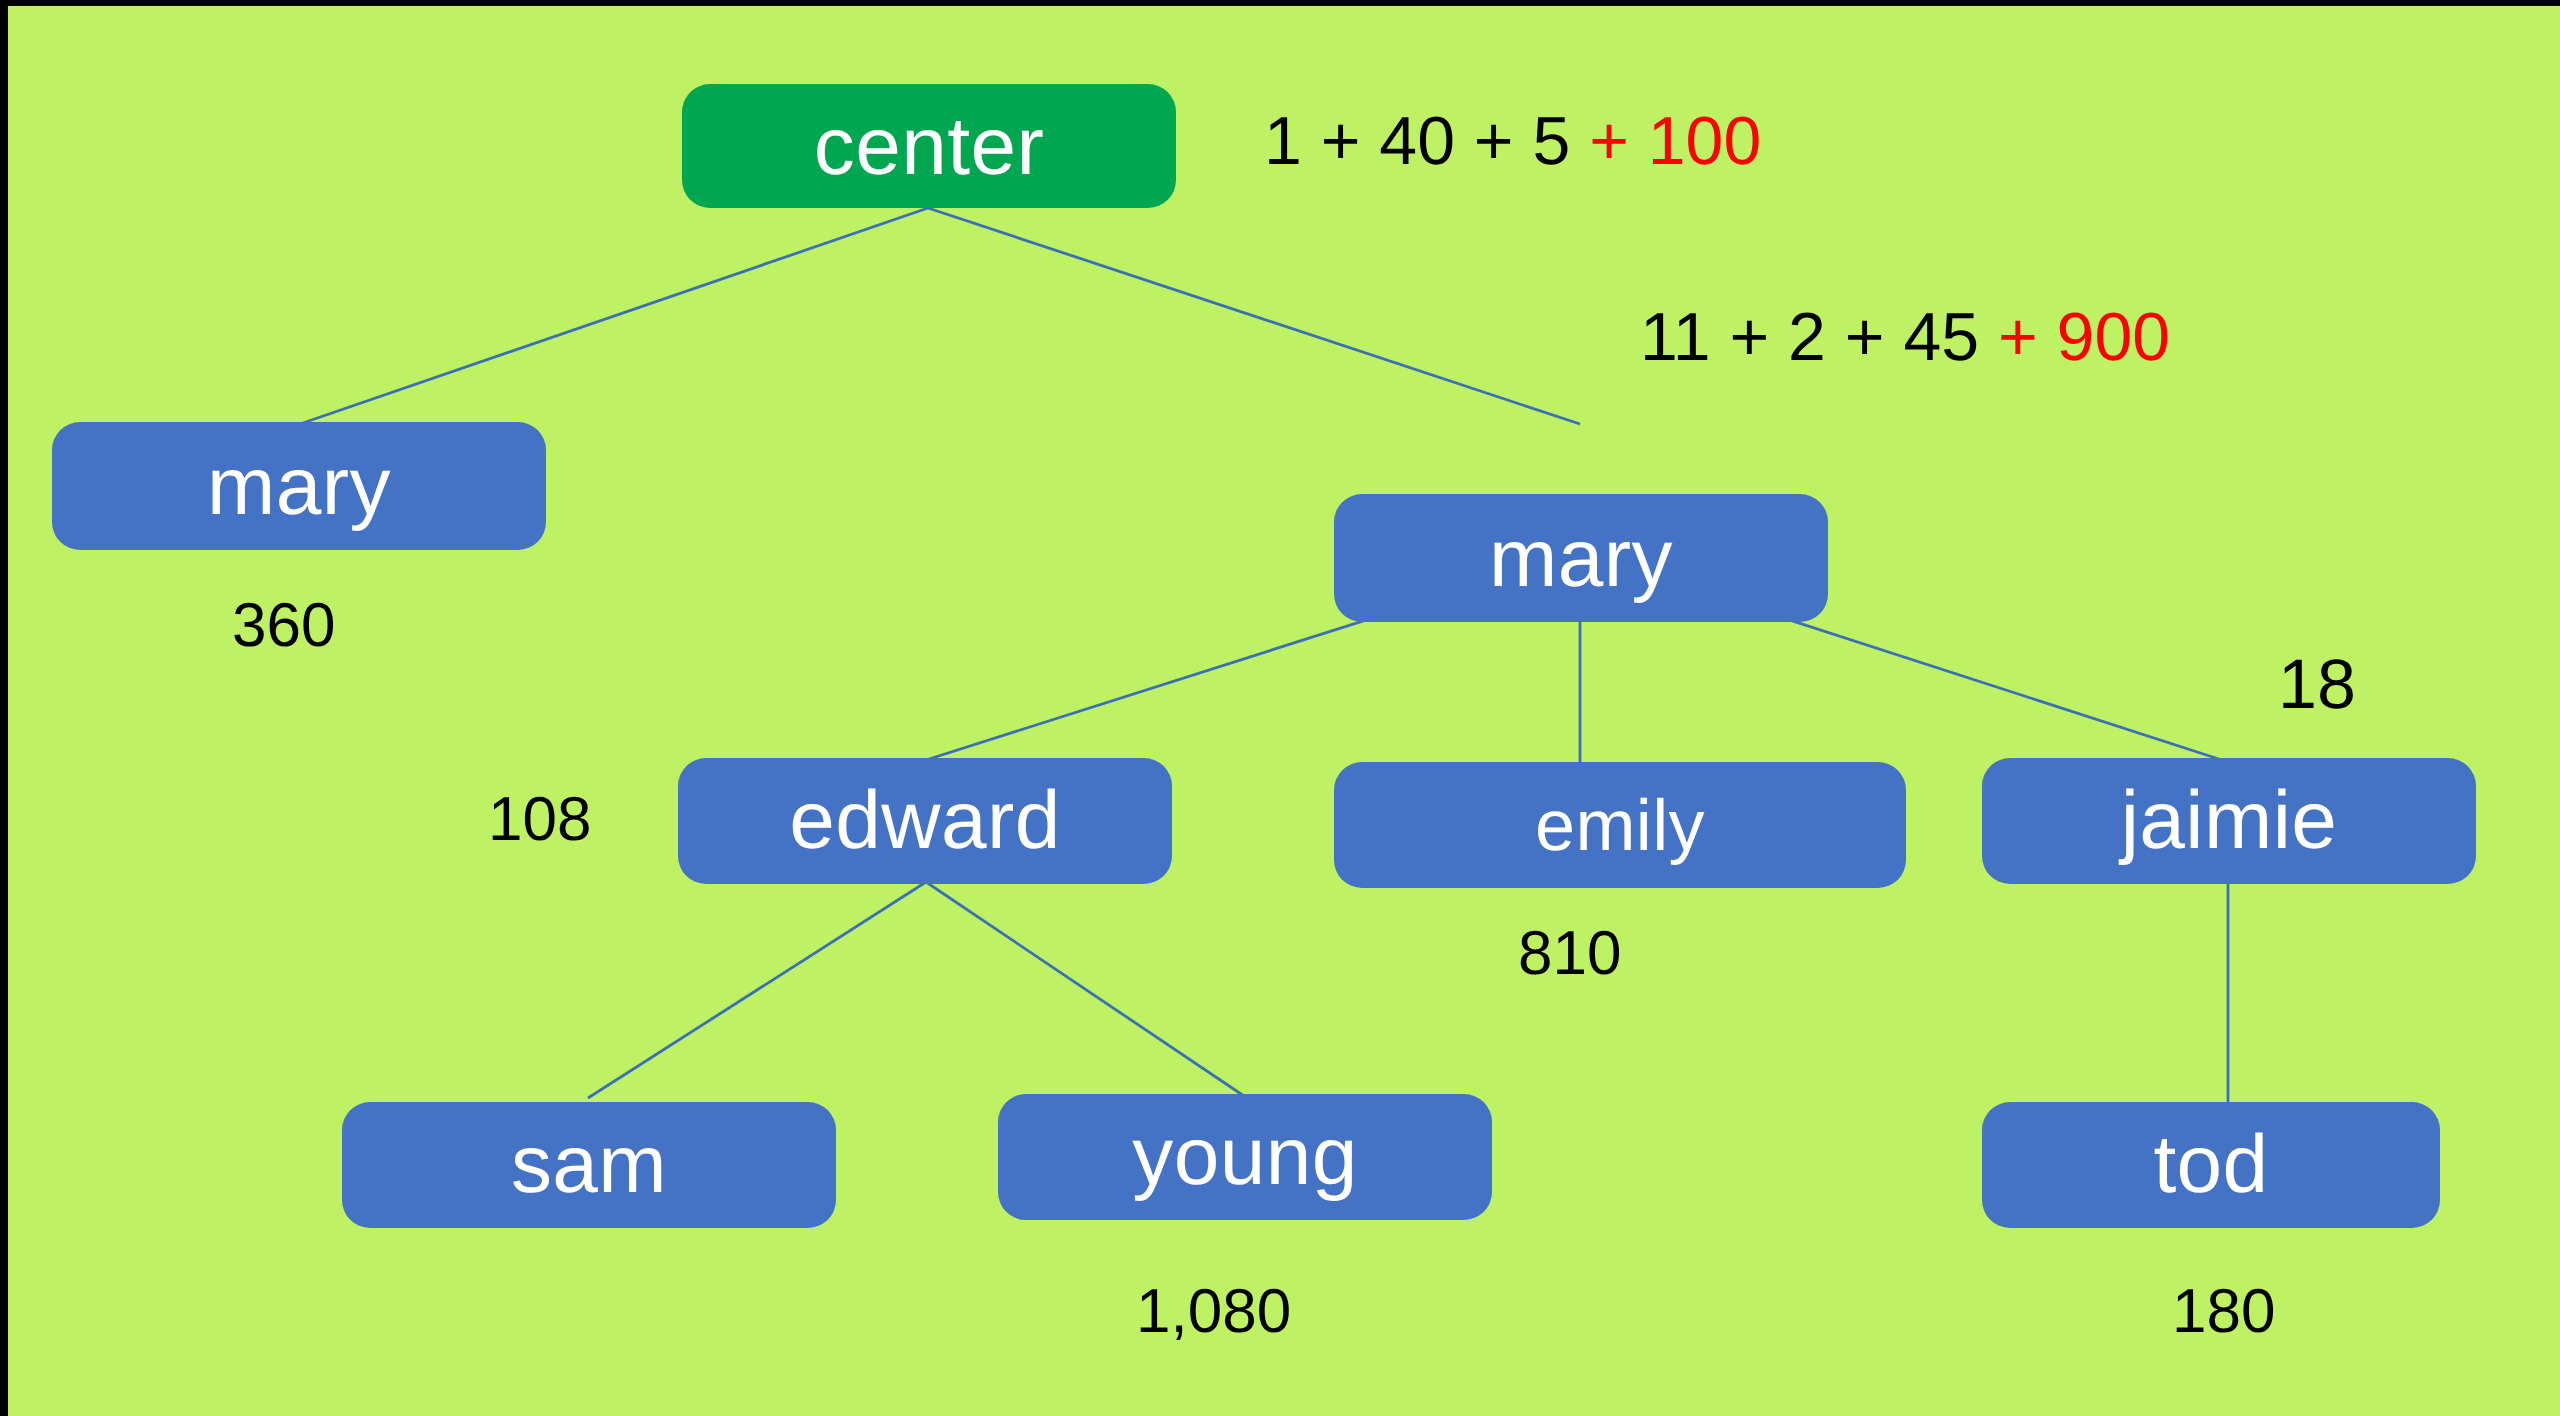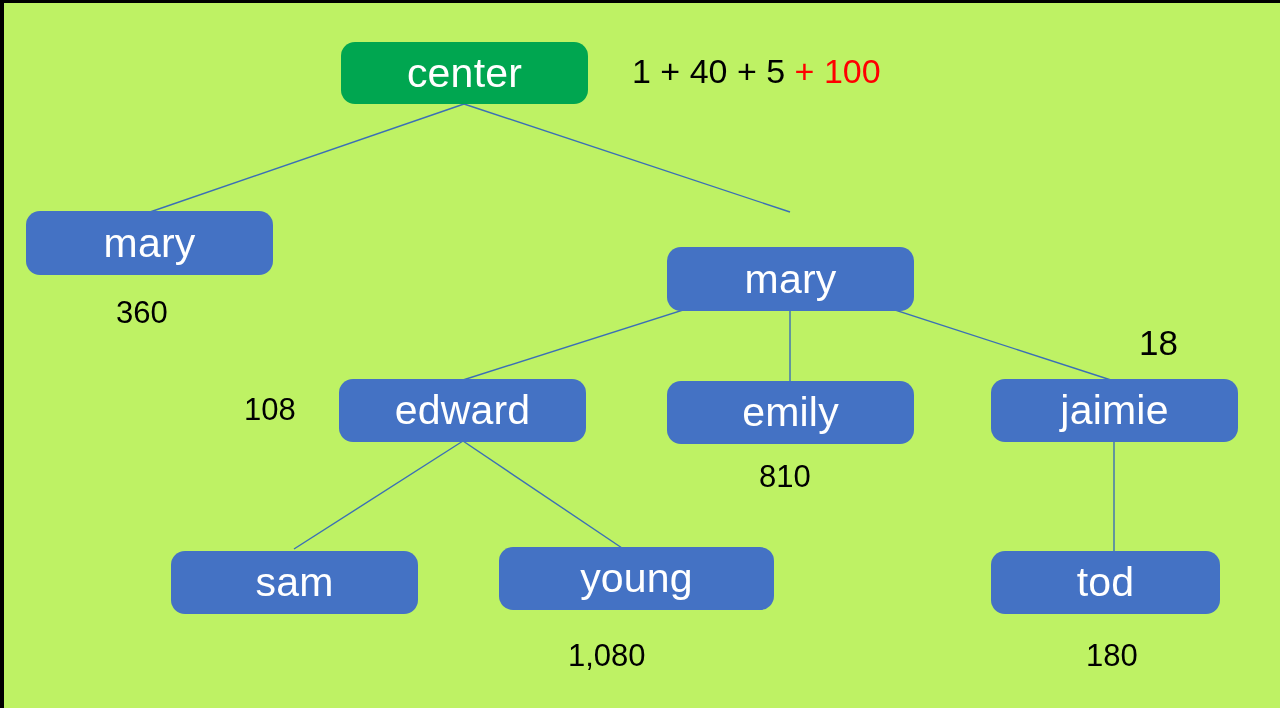--- a/index.html
+++ b/index.html
@@ -84,35 +84,39 @@
   </svg>
 
   <div class="node green" style="left:341px; top:42px; width:247px; height:62px; font-size:41px;">center</div>
 
   <div class="node blue" style="left:26px; top:211px; width:247px; height:64px; font-size:41px;">mary</div>
 
   <div class="node blue" style="left:667px; top:211px; width:247px; height:64px; font-size:41px;margin-top:36px;">mary</div>
 
   <div class="node blue" style="left:339px; top:379px; width:247px; height:63px; font-size:41px;">edward</div>
 
-  <div class="node blue" style="left:667px; top:381px; width:247px; height:63px; font-size:41px;">emily</div>
+  <div class="node blue" style="left:667px; top:381px; width:286px; height:63px; font-size:36px;">emily</div>
 
   <div class="node blue" style="left:991px; top:379px; width:247px; height:63px; font-size:41px;">jaimie</div>
 
   <div class="node blue" style="left:171px; top:551px; width:247px; height:63px; font-size:41px;">sam</div>
 
-  <div class="node blue" style="left:499px; top:547px; width:275px; height:63px; font-size:41px;">young</div>
+  <div class="node blue" style="left:499px; top:547px; width:247px; height:63px; font-size:41px;">young</div>
 
   <div class="node blue" style="left:991px; top:551px; width:229px; height:63px; font-size:41px;">tod</div>
 
   <div class="annot" style="left:632px; top:54px; font-size:34px;">
     <span>1 + 40 + 5</span>
     <span class="red">+ 100</span>
   </div>
 
+  <div class="annot" style="left:820px; top:152px; font-size:34px;">
+    <span>11  + 2   + 45</span>
+    <span class="red">+ 900</span>
+  </div>
 
   <div class="annot" style="left:116px; top:297px; font-size:31px;">360</div>
 
   <div class="annot" style="left:244px; top:394px; font-size:31px;">108</div>
 
   <div class="annot" style="left:759px; top:461px; font-size:31px;">810</div>
 
   <div class="annot" style="left:1139px; top:325px; font-size:35px;">18</div>
 
   <div class="annot" style="left:568px; top:640px; font-size:31px;">1,080</div>

